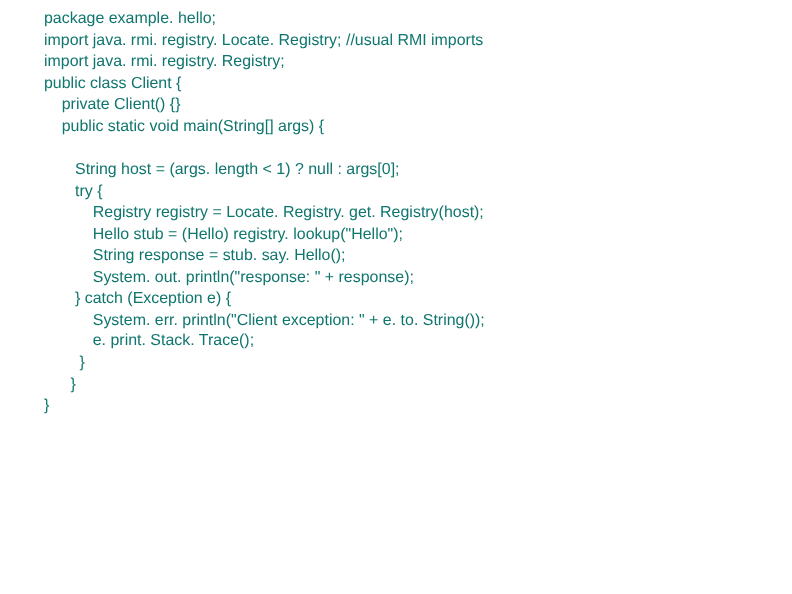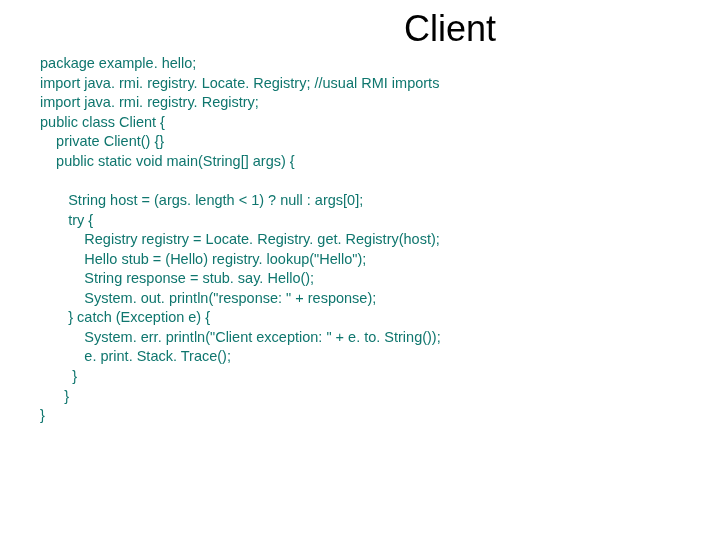--- a/index.html
+++ b/index.html
@@ -32,21 +32,20 @@
       line-height: 1.35;
       color: #0f766e;
       font-family: Arial, Helvetica, sans-serif;
       white-space: pre;
     }
   </style>
 </head>
 <body>
 
 <div class="slide">
-  <h1 class="title">Client</h1>
   <div class="code-block"><span>package example. hello;</span>
 <span>import java. rmi. registry. Locate. Registry; //usual RMI imports</span>
 <span>import java. rmi. registry. Registry;</span>
 <span>public class Client {</span>
 <span>    private Client() {}</span>
 <span>    public static void main(String[] args) {</span>
 <span></span>
 <span>       String host = (args. length &lt; 1) ? null : args[0];</span>
 <span>       try {</span>
 <span>           Registry registry = Locate. Registry. get. Registry(host);</span>

